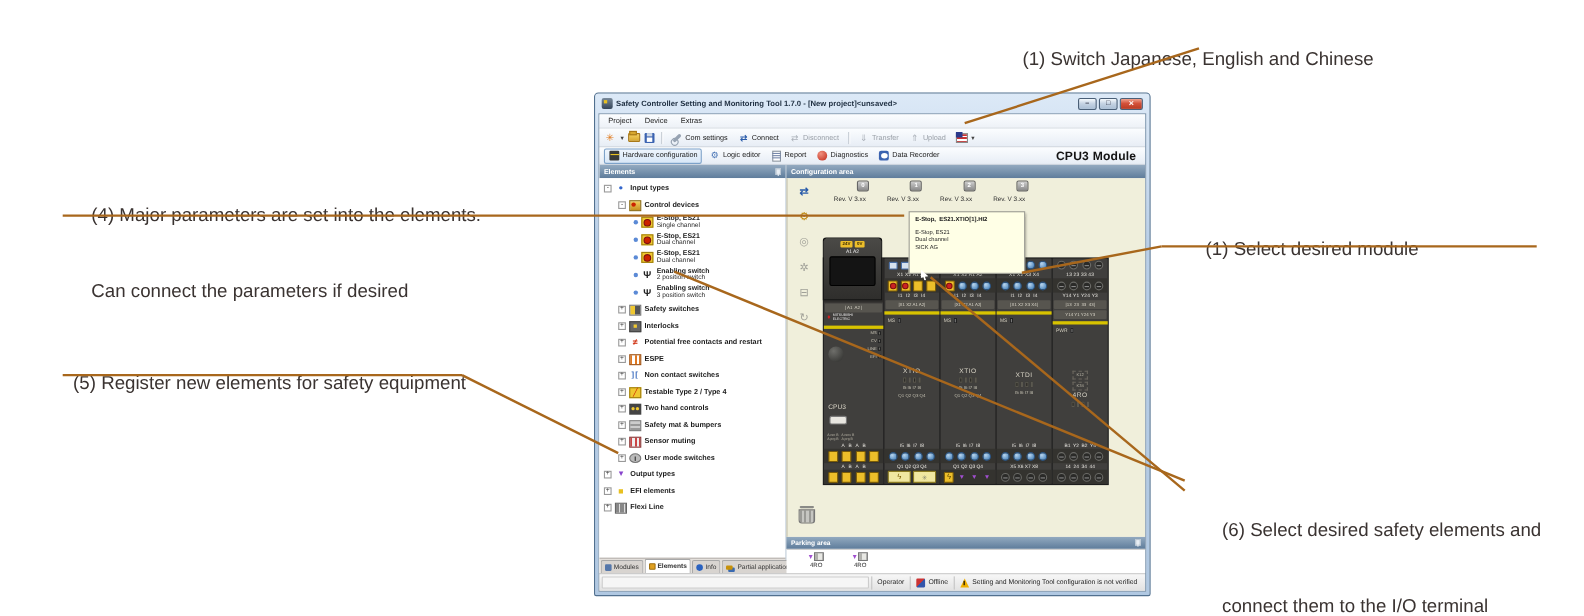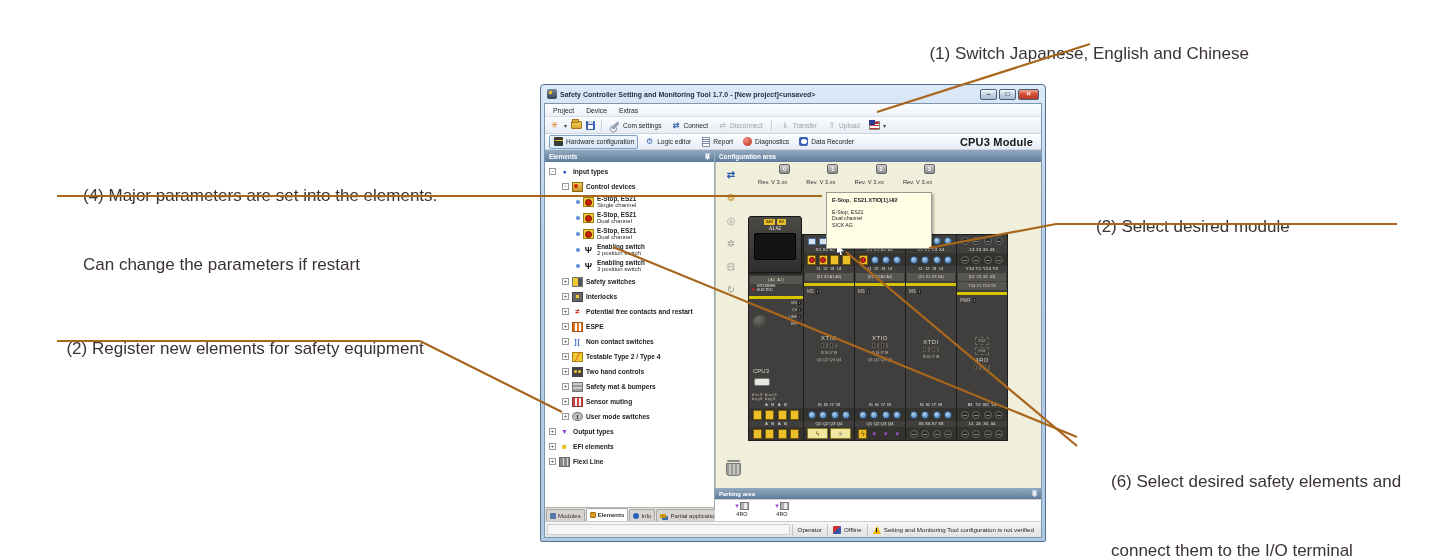--- a/index.html
+++ b/index.html
@@ -231,32 +231,32 @@
     border-bottom:8px solid #f0b000;position:relative;}
   .warnico::after{content:"";position:absolute;left:-0.5px;top:2.5px;width:1px;height:3.5px;background:#000;}
 </style>
 </head>
 <body>
 
 <div class="callout" id="c1" style="left:920px;top:19px;">
   <span>(1) Switch Japanese, English and Chinese</span>
 </div>
 <div class="callout" id="c2" style="left:1068px;top:169px;">
-  <span class="ind">(2) Select desired module</span>
+  <span class="ind">(1) Select desired module</span>
 </div>
 <div class="callout" id="c3" style="left:1083px;top:424px;">
   <span class="ind">(6) Select desired safety elements and</span>
   <span class="ind">connect them to the I/O terminal</span>
 </div>
 <div class="callout" id="c4" style="left:57px;top:138px;">
   <span class="ind">(4) Major parameters are set into the elements.</span>
-  <span class="ind">Can change the parameters if restart</span>
+  <span class="ind">Can connect the parameters if desired</span>
 </div>
 <div class="callout" id="c5" style="left:57px;top:314px;">
-  <span>(2) Register new elements for safety equipment</span>
+  <span>(5) Register new elements for safety equipment</span>
 </div>
 
 <div class="window">
   <div class="titlebar">
     <span class="appico"></span>
     <span>Safety Controller Setting and Monitoring Tool 1.7.0 - [New project]&lt;unsaved&gt;</span>
     <span class="winbtns">
       <span class="wbtn wbtn-min"></span>
       <span class="wbtn wbtn-max"></span>
       <span class="wbtn close wbtn-close"></span>

